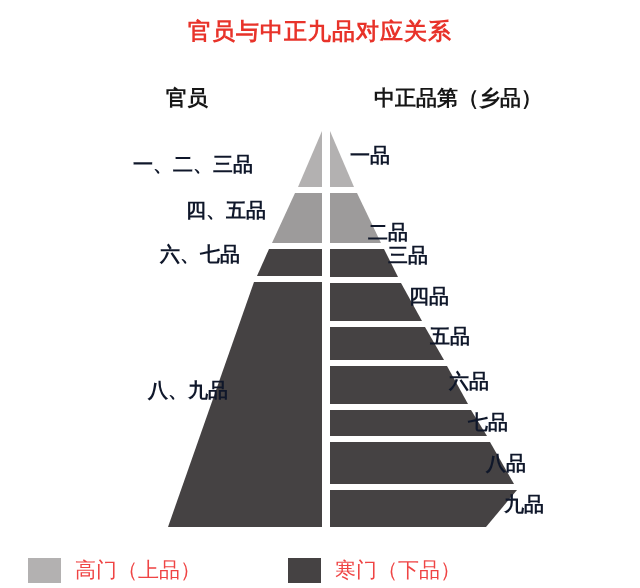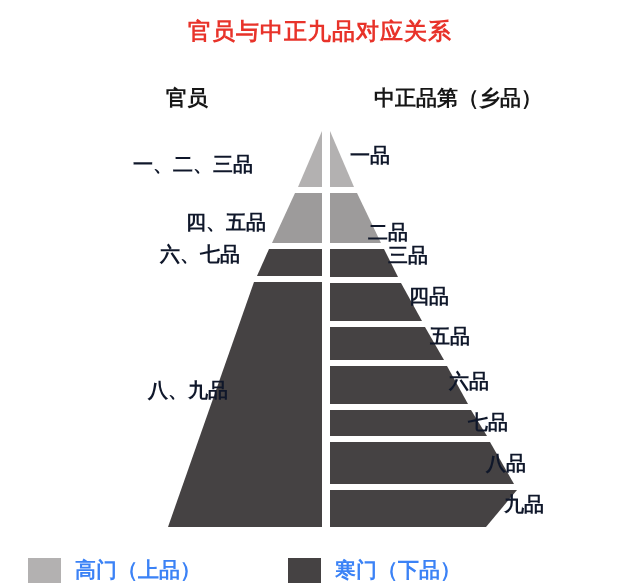--- a/index.html
+++ b/index.html
@@ -82,22 +82,22 @@
   .legend-item.first  { left: 28px;  top: 0px; }
   .legend-item.second { left: 288px; top: 0px; }
   .swatch {
     width: 33px;
     height: 25px;
     display: block;
     flex: 0 0 auto;
   }
   .legend-label {
     font-size: 21px;
-    font-weight: bold;
-    color: #3b82f6;
+    font-weight: normal;
+    color: #ef4444;
     white-space: nowrap;
     line-height: 1;
   }
 </style>
 </head>
 <body>
 
 <div id="stage">
 
   <div class="title" style="color: rgb(232, 51, 42);">官员与中正九品对应关系</div>
@@ -127,21 +127,21 @@
       <polygon points="330,327 425,327 444,360 330,360" fill="#454243"></polygon>
       <polygon points="330,366 447,366 468,404 330,404" fill="#454243"></polygon>
       <polygon points="330,410 471,410 487,436 330,436" fill="#454243"></polygon>
       <polygon points="330,442 490,442 514,484 330,484" fill="#454243"></polygon>
       <polygon points="330,490 517,490 486,527 330,527" fill="#454243"></polygon>
     </g>
   </svg>
 
   <div id="labels">
       <div class="lbl l" style="right: 387px; top: 154px;">一、二、三品</div>
-      <div class="lbl l" style="right: 374px; top: 200px; margin-top: 12px;">四、五品</div>
+      <div class="lbl l" style="right: 374px; top: 200px;">四、五品</div>
       <div class="lbl l" style="right: 400px; top: 244px;">六、七品</div>
       <div class="lbl l" style="right: 412px; top: 380px;">八、九品</div>
       <div class="lbl r" style="left: 350px; top: 145px;">一品</div>
       <div class="lbl r" style="left: 368px; top: 197px; margin-top: 25px;">二品</div>
       <div class="lbl r" style="left: 388px; top: 245px;">三品</div>
       <div class="lbl r" style="left: 409px; top: 286px;">四品</div>
       <div class="lbl r" style="left: 430px; top: 326px;">五品</div>
       <div class="lbl r" style="left: 449px; top: 371px;">六品</div>
       <div class="lbl r" style="left: 468px; top: 412px;">七品</div>
       <div class="lbl r" style="left: 486px; top: 453px;">八品</div>

